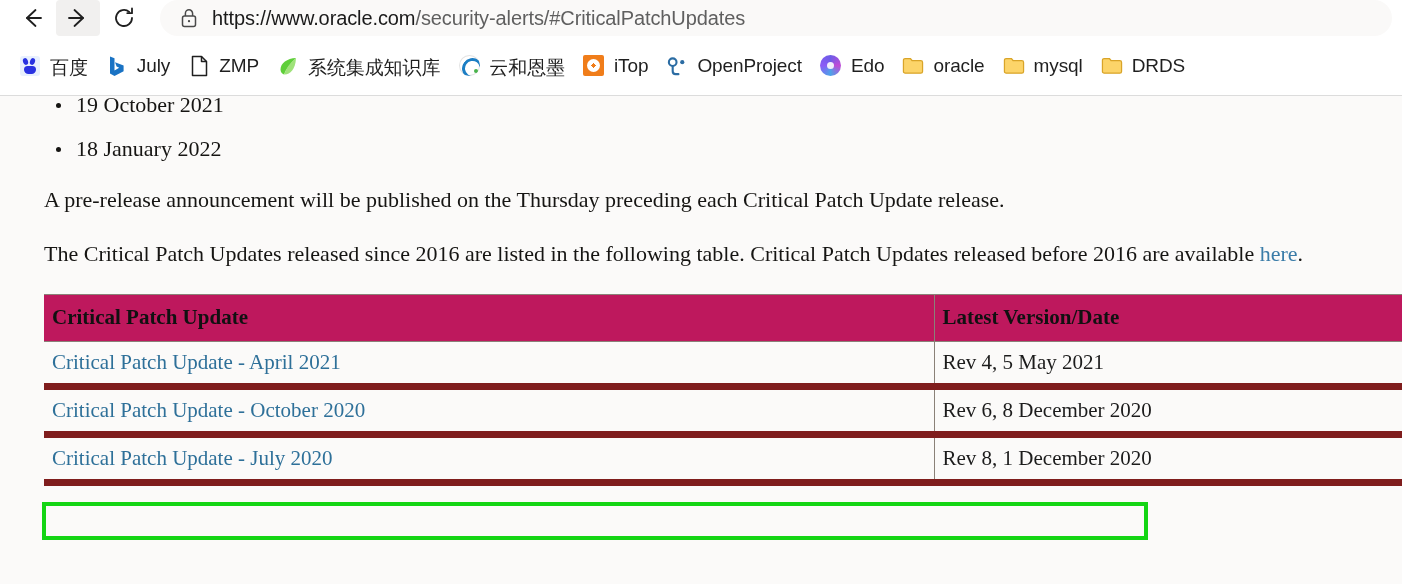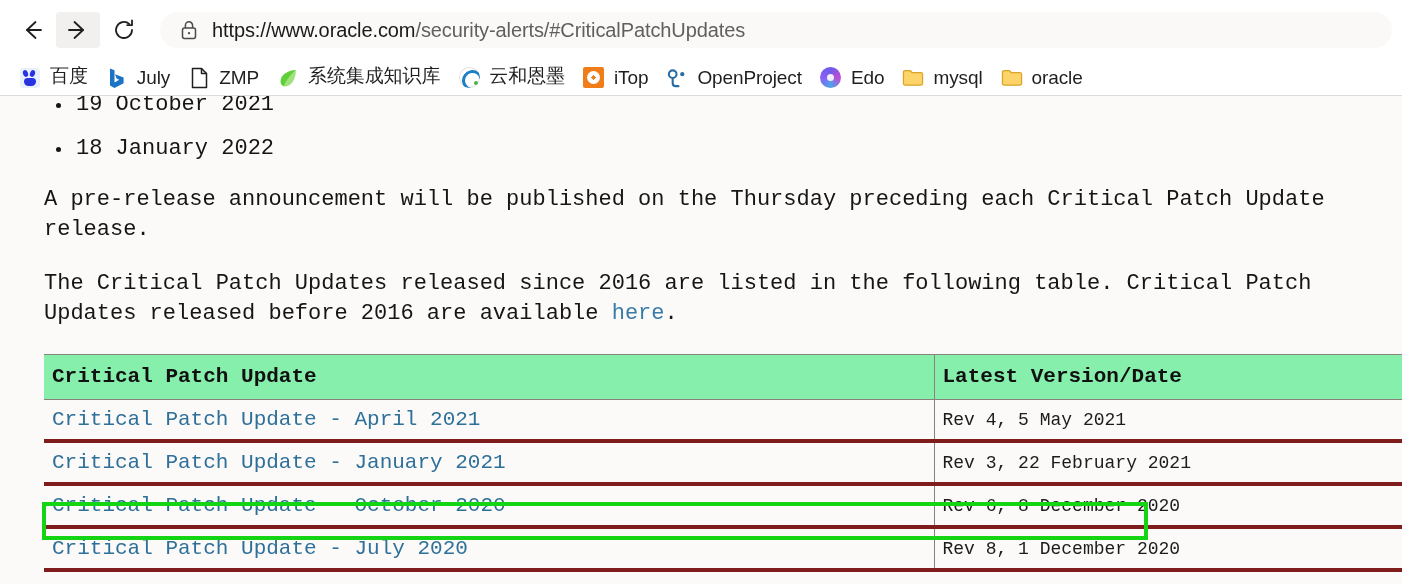--- a/index.html
+++ b/index.html
@@ -18,21 +18,21 @@
 
   
   .browser-chrome {
     background: #ffffff;
     width: 1402px;
   }
 
   .toolbar {
     height: 48px;
     display: flex;
-    align-items: flex-end;
+    align-items: flex-start;
     padding: 0 0 0 10px;
     box-sizing: border-box;
   }
 
   .nav-btn {
     width: 44px;
     height: 36px;
     display: flex;
     align-items: center;
     justify-content: center;
@@ -80,21 +80,21 @@
     display: flex;
     align-items: center;
     padding-left: 10px;
     box-sizing: border-box;
     background: #ffffff;
     overflow: hidden;
     white-space: nowrap;
   }
   .bookmark {
     display: flex;
-    align-items: flex-end;
+    align-items: flex-start;
     height: 34px;
     padding: 0 9px;
     border-radius: 4px;
     flex: 0 0 auto;
   }
   .bm-icon {
     width: 22px;
     height: 22px;
     flex: 0 0 auto;
     display: flex;
@@ -183,21 +183,21 @@
     width: 1402px;
   }
 
   
   .page {
     background: #fbfaf9;
     width: 1402px;
     height: 488px;
     overflow: hidden;
     position: relative;
-    font-family: Liberation Mono, monospace;
+    font-family: Liberation Serif, serif;
   }
 
   .content {
     padding: 0 0 0 44px;
     position: relative;
     top: -13px;
   }
 
   ul.date-list {
     margin: 0;
@@ -241,48 +241,48 @@
     margin-top: 25px;
     width: 1358px;
     border-collapse: collapse;
     table-layout: fixed;
     font-size: 21px;
   }
   .cpu-table col.c1 { width: 890px; }
   .cpu-table col.c2 { width: 468px; }
 
   .cpu-table th {
-    background: #86efac;
+    background: #be185d;
     text-align: left;
     font-weight: bold;
     color: #111111;
     font-size: 21px;
     padding: 10px 0 11px 8px;
     border-top: 1px solid #8a8178;
     border-bottom: 1px solid #8a8178;
     border-right: 1px solid #8a8178;
   }
   .cpu-table th:last-child { border-right: none; }
 
   .cpu-table td {
     padding: 8px 0 8px 8px;
-    border-bottom: 4px solid #7f1d1d;
+    border-bottom: 7px solid #7f1d1d;
     border-right: 1px solid #8a8178;
     color: #1a1a1a;
     height: 34px;
     box-sizing: border-box;
   }
   .cpu-table td:last-child { border-right: none; }
 
   .cpu-table td a {
     color: #2e7099;
     text-decoration: none;
     font-size: 21px;
   }
-  .cpu-table td.version { font-size: 18px; color: #1c1c1c; }
+  .cpu-table td.version { font-size: 21px; color: #1c1c1c; }
 
   
   .highlight-box {
     position: absolute;
     border: 4px solid #14d514;
     box-sizing: border-box;
     pointer-events: none;
     z-index: 5;
   }
   #hl-row {
@@ -411,33 +411,41 @@
       </span>
       <span class="bm-label">Edo</span>
     </div>
 
     <div class="bookmark">
       <span class="bm-icon">
         <svg class="ico-folder" viewBox="0 0 23 19">
           <path d="M1.5 4 a1.8 1.8 0 0 1 1.8-1.8 h5.4 l2 2.3 h9 a1.8 1.8 0 0 1 1.8 1.8 v9.4 a1.8 1.8 0 0 1 -1.8 1.8 h-16.4 a1.8 1.8 0 0 1 -1.8 -1.8 Z" fill="#fcd469" stroke="#d9a428" stroke-width="1.3" stroke-linejoin="round"></path>
         </svg>
       </span>
-      <span class="bm-label">mysql</span>
+      <span class="bm-label">oracle</span>
     </div>
 
     <div class="bookmark">
       <span class="bm-icon">
         <svg class="ico-folder" viewBox="0 0 23 19">
           <path d="M1.5 4 a1.8 1.8 0 0 1 1.8-1.8 h5.4 l2 2.3 h9 a1.8 1.8 0 0 1 1.8 1.8 v9.4 a1.8 1.8 0 0 1 -1.8 1.8 h-16.4 a1.8 1.8 0 0 1 -1.8 -1.8 Z" fill="#fcd469" stroke="#d9a428" stroke-width="1.3" stroke-linejoin="round"></path>
         </svg>
       </span>
-      <span class="bm-label">oracle</span>
-    </div>
-
-
+      <span class="bm-label">mysql</span>
+    </div>
+
+
+    <div class="bookmark">
+      <span class="bm-icon">
+        <svg class="ico-folder" viewBox="0 0 23 19">
+          <path d="M1.5 4 a1.8 1.8 0 0 1 1.8-1.8 h5.4 l2 2.3 h9 a1.8 1.8 0 0 1 1.8 1.8 v9.4 a1.8 1.8 0 0 1 -1.8 1.8 h-16.4 a1.8 1.8 0 0 1 -1.8 -1.8 Z" fill="#fcd469" stroke="#d9a428" stroke-width="1.3" stroke-linejoin="round"></path>
+        </svg>
+      </span>
+      <span class="bm-label">DRDS</span>
+    </div>
 
   </div>
 
   <div class="chrome-divider"></div>
 </div>
 
 <div class="page">
   <div class="content">
 
     <ul class="date-list">
@@ -459,24 +467,20 @@
           <th>Critical Patch Update</th>
           <th>Latest Version/Date</th>
         </tr>
       </thead>
       <tbody>
         <tr>
           <td><a href="#">Critical Patch Update - April 2021</a></td>
           <td class="version">Rev 4, 5 May 2021</td>
         </tr>
         <tr>
-          <td><a href="#">Critical Patch Update - January 2021</a></td>
-          <td class="version">Rev 3, 22 February 2021</td>
-        </tr>
-        <tr>
           <td><a href="#">Critical Patch Update - October 2020</a></td>
           <td class="version">Rev 6, 8 December 2020</td>
         </tr>
         <tr>
           <td><a href="#">Critical Patch Update - July 2020</a></td>
           <td class="version">Rev 8, 1 December 2020</td>
         </tr>
 
       </tbody>
     </table>

